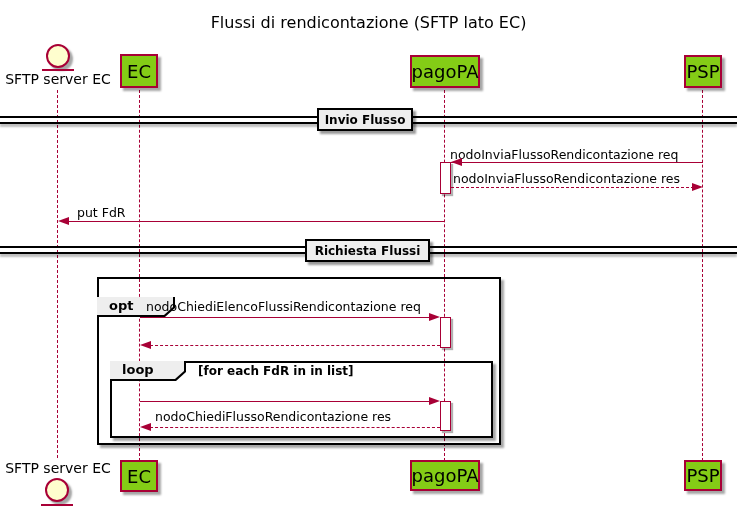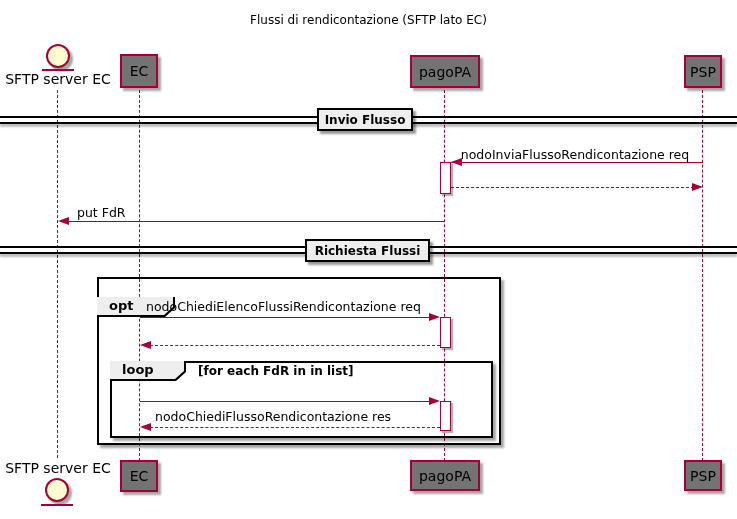--- a/index.html
+++ b/index.html
@@ -2,25 +2,25 @@
 <html><head>
 <meta charset="utf-8">
 <style>
   html,body { margin:0; padding:0; background:#ffffff; }
   #canvas {
     position:relative; width:737px; height:519px; background:#ffffff;
     font-family:"DejaVu Sans","Liberation Sans",sans-serif; color:#000;
     overflow:hidden;
   }
   .title { position:absolute; left:0; top:13px; width:737px; text-align:center;
-           font-size:12px; }
+           font-size:16px; }
   .lifeline { position:absolute; width:0; border-left:1px dashed #A80036; }
-  .pbox { position:absolute; box-sizing:border-box; background:#737373;
+  .pbox { position:absolute; box-sizing:border-box; background:#84cc16;
           border:2px solid #A80036; display:flex; align-items:center; justify-content:center;
-          font-size:14px; box-shadow:3px 3px 2px rgba(0,0,0,0.35); }
+          font-size:18px; box-shadow:3px 3px 2px rgba(0,0,0,0.35); }
   .plabel { position:absolute; font-size:14px; text-align:center; }
   .entity-circle { position:absolute; box-sizing:content-box; width:20px; height:20px;
           border-radius:50%; background:#FEFECE; border:2px solid #A80036;
           box-shadow:3px 3px 2px rgba(0,0,0,0.35); }
   .entity-line { position:absolute; height:0; border-top:2px solid #A80036; }
   .divlines { position:absolute; left:0; width:737px; height:8px; box-sizing:border-box;
           border-top:2px solid #000; border-bottom:2px solid #000;
           box-shadow:0 3px 2px rgba(0,0,0,0.25); }
   .divbox { position:absolute; box-sizing:border-box; background:#EEEEEE;
           border:2px solid #000; display:flex; align-items:center; justify-content:center;
@@ -60,26 +60,27 @@
   <div class="plabel" style="left:0px;top:71px;width:116px;">SFTP server EC</div>
   <div class="pbox" style="left:120px;top:54px;width:38px;height:34px;">EC</div>
   <div class="pbox" style="left:410px;top:55px;width:70px;height:33px;">pagoPA</div>
   <div class="pbox" style="left:684px;top:55px;width:38px;height:33px;">PSP</div>
 
   <div class="divlines" style="top:116px;"></div>
   <div class="divbox" style="left:317px;top:108px;width:96px;height:23px;">
     <span>Invio Flusso</span>
   </div>
 
-  <div class="mlabel" style="left:450px;top:147px;width:250px;text-align:center;">nodoInviaFlussoRendicontazione req</div>
+  <div class="mlabel" style="left:450px;top:147px;width:250px;text-align:left;">nodoInviaFlussoRendicontazione req</div>
   <div class="sline" style="left:451px;top:162px;width:252px;"></div>
   <div class="arr-l" style="left:451px;top:158px;"></div>
 
   <div class="act" style="left:440px;top:162px;height:32px;"></div>
 
+  <div class="mlabel" style="left:453px;top:171px;">nodoInviaFlussoRendicontazione res</div>
   <div class="dline" style="left:451px;top:187px;width:243px;"></div>
   <div class="arr-r" style="left:692px;top:183px;"></div>
 
   <div class="mlabel" style="left:77px;top:205px;">put FdR</div>
   <div class="sline" style="left:68px;top:221px;width:377px;"></div>
   <div class="arr-l" style="left:58px;top:217px;"></div>
 
   <div class="divlines" style="top:246px;"></div>
   <div class="divbox" style="left:305px;top:239px;width:125px;height:23px;">
     <span>Richiesta Flussi</span>

